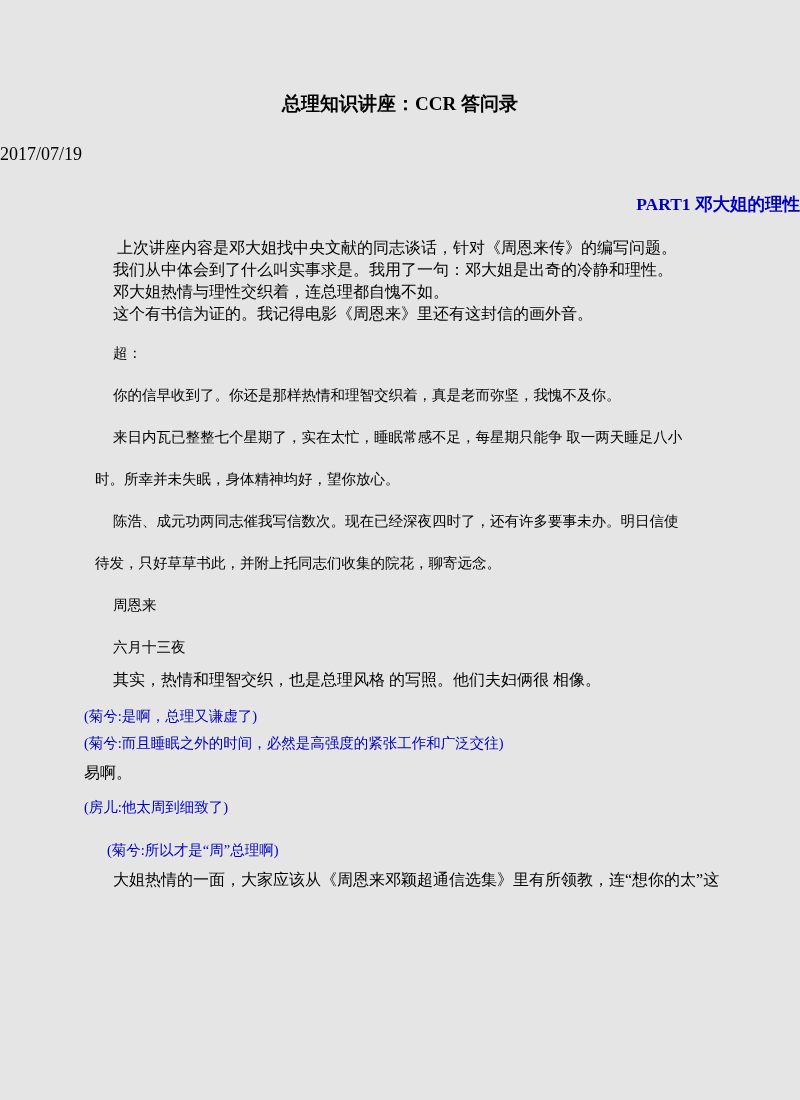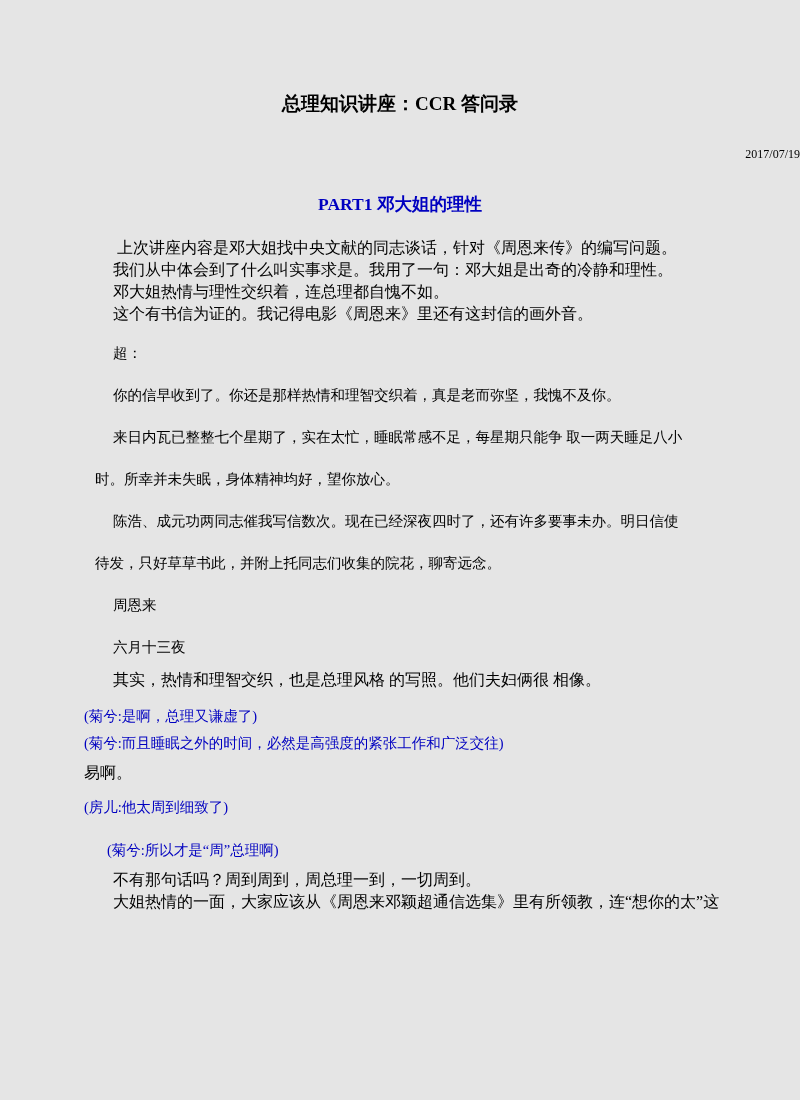--- a/index.html
+++ b/index.html
@@ -17,28 +17,28 @@
   .doc-title {
     margin-top: 92px;
     text-align: center;
     font-size: 19px;
     font-weight: bold;
     line-height: 24px;
     white-space: pre;
   }
   .doc-date {
     margin-top: 26px;
-    text-align: right;
-    font-size: 12px;
+    text-align: left;
+    font-size: 18px;
     line-height: 24px;
     white-space: pre;
   }
   .part-heading {
     margin-top: 26px;
-    text-align: center;
+    text-align: right;
     font-size: 17.5px;
     font-weight: bold;
     line-height: 24px;
     color: #0000C0;
     white-space: pre;
   }
 
   .line {
     font-size: 16px;
     line-height: 22px;
@@ -115,18 +115,17 @@
 
     <div class="mt8">
       <div class="line">易啊。</div>
     </div>
 
     <div class="annotation mt12">(房儿:他太周到细致了)</div>
 
     <div class="annotation ind-xs mt21">(菊兮:所以才是“周”总理啊)</div>
 
     <div class="mt8">
-      <div class="line ind">不有那句话吗？周到周到，周总理一到，一切周到。</div>
       <div class="line ind">大姐热情的一面，大家应该从《周恩来邓颖超通信选集》里有所领教，连“想你的太”这</div>
     </div>
 
   </div>
 </div>
 
 </body></html>

